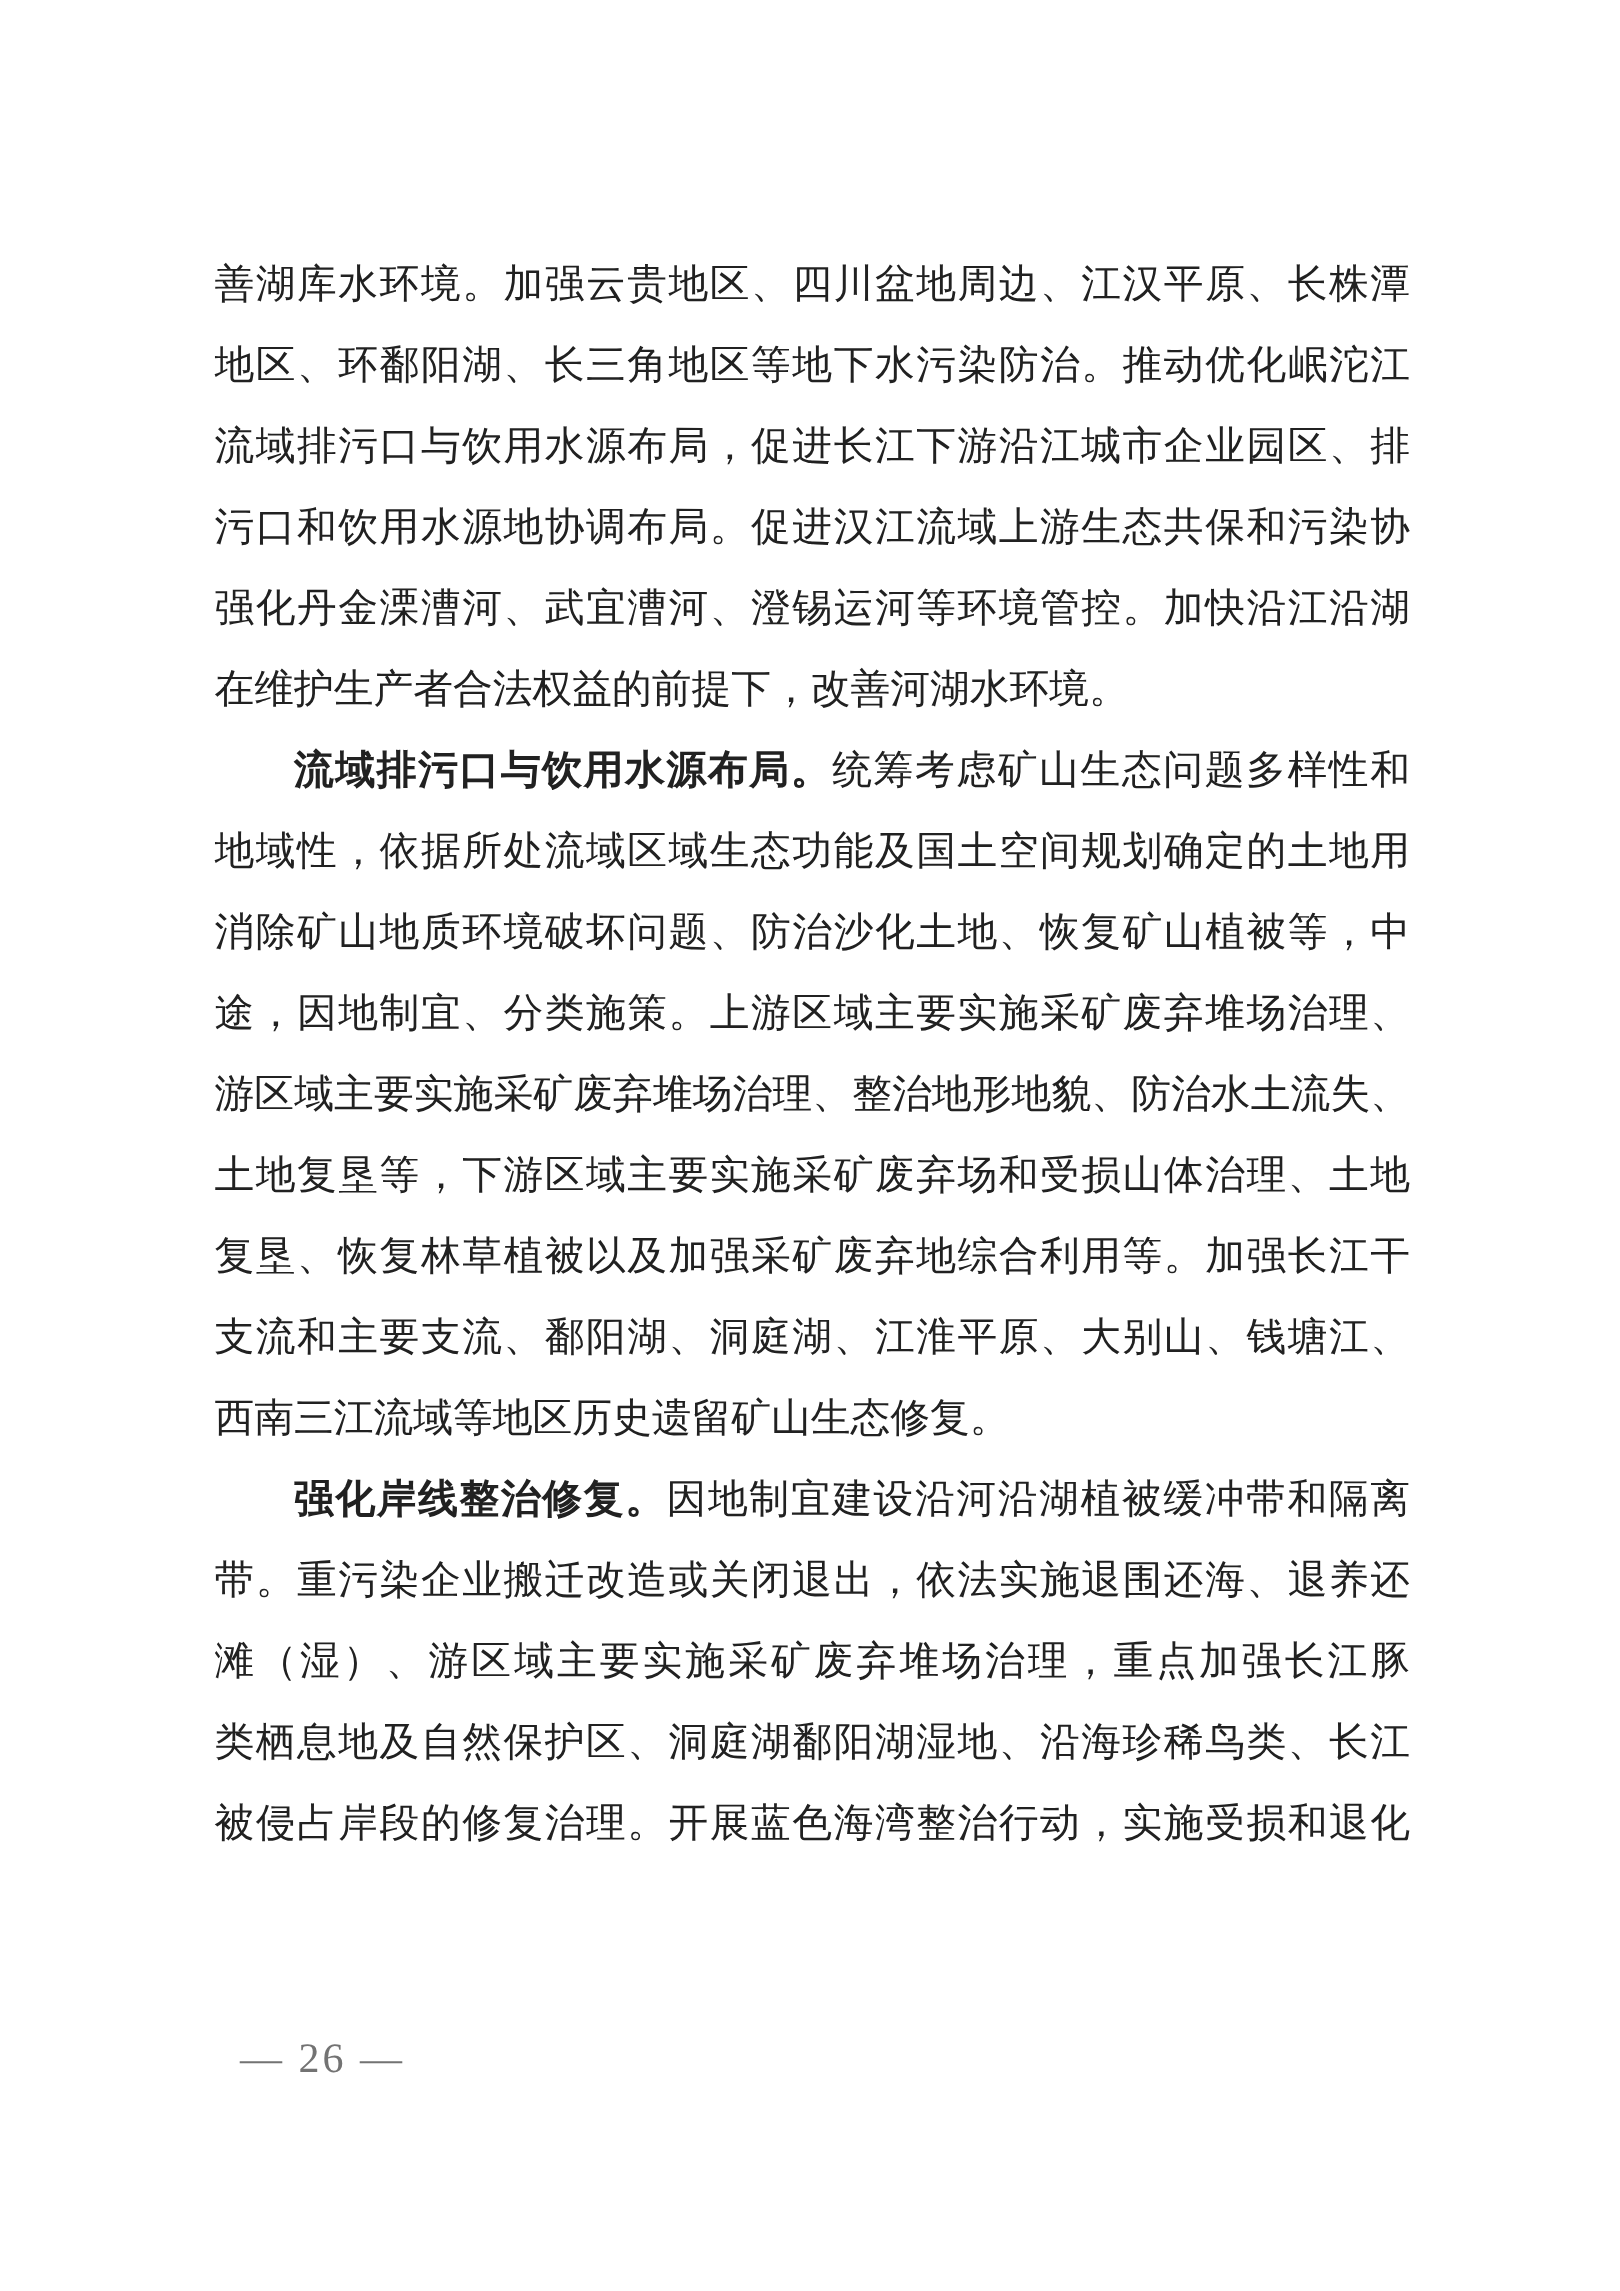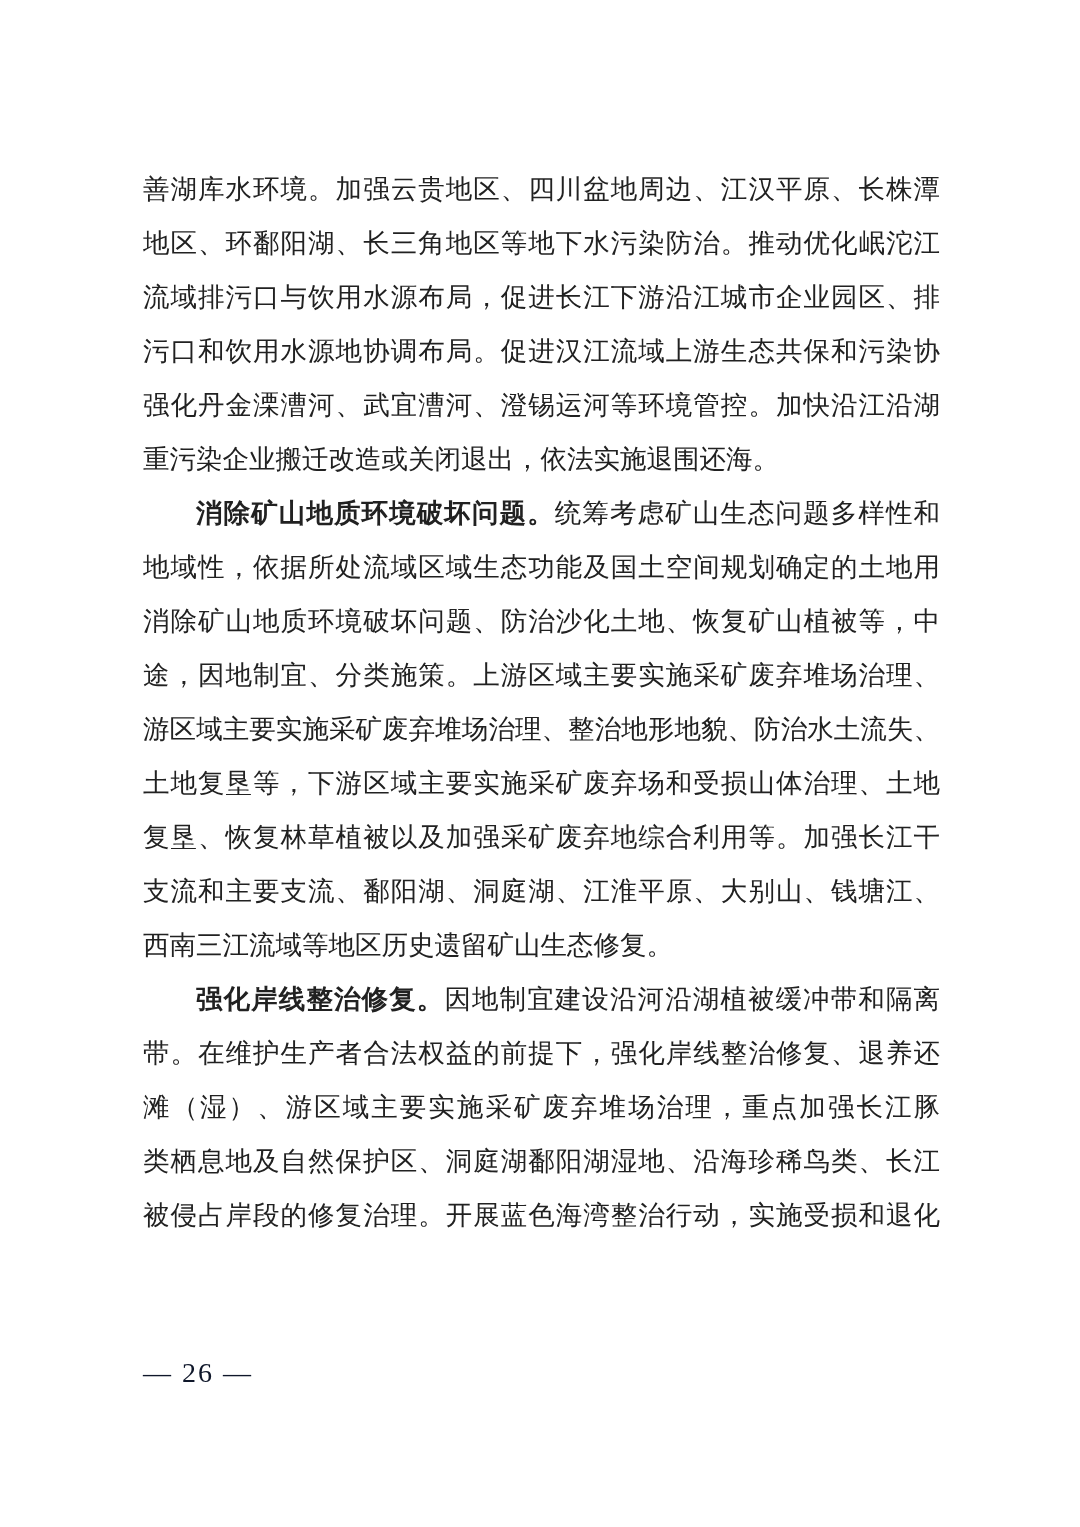--- a/index.html
+++ b/index.html
@@ -44,55 +44,55 @@
     text-indent: 53px;
   }
   .seg {
     font-weight: 400;
   }
   .seg.bold {
     font-weight: 700;
   }
   .page-number {
     position: absolute;
-    left: 143px;
+    left: 160px;
     top: 1356px;
     font-size: 28px;
     line-height: 34px;
-    color: #0f172a;
+    color: #737373;
     letter-spacing: 2px;
     white-space: pre;
   }
 </style>
 </head>
 <body>
 
 <div class="page">
   <div class="doc-body">
       <div class="paragraph">
         <div class="line just"><span class="seg">善湖库水环境。加强云贵地区、四川盆地周边、江汉平原、长株潭</span></div>
         <div class="line just"><span class="seg">地区、环鄱阳湖、长三角地区等地下水污染防治。推动优化岷沱江</span></div>
         <div class="line just"><span class="seg">流域排污口与饮用水源布局，促进长江下游沿江城市企业园区、排</span></div>
         <div class="line just"><span class="seg">污口和饮用水源地协调布局。促进汉江流域上游生态共保和污染协</span></div>
         <div class="line just"><span class="seg">强化丹金溧漕河、武宜漕河、澄锡运河等环境管控。加快沿江沿湖</span></div>
-        <div class="line"><span class="seg">重污染企业搬迁改造或关闭退出，依法实施退围还海。</span></div>
+        <div class="line"><span class="seg">在维护生产者合法权益的前提下，改善河湖水环境。</span></div>
       </div>
       <div class="paragraph">
-        <div class="line just indent"><span class="seg bold">消除矿山地质环境破坏问题。</span><span class="seg">统筹考虑矿山生态问题多样性和</span></div>
+        <div class="line just indent"><span class="seg bold">流域排污口与饮用水源布局。</span><span class="seg">统筹考虑矿山生态问题多样性和</span></div>
         <div class="line just"><span class="seg">地域性，依据所处流域区域生态功能及国土空间规划确定的土地用</span></div>
         <div class="line just"><span class="seg">消除矿山地质环境破坏问题、防治沙化土地、恢复矿山植被等，中</span></div>
         <div class="line just"><span class="seg">途，因地制宜、分类施策。上游区域主要实施采矿废弃堆场治理、</span></div>
         <div class="line just"><span class="seg">游区域主要实施采矿废弃堆场治理、整治地形地貌、防治水土流失、</span></div>
         <div class="line just"><span class="seg">土地复垦等，下游区域主要实施采矿废弃场和受损山体治理、土地</span></div>
         <div class="line just"><span class="seg">复垦、恢复林草植被以及加强采矿废弃地综合利用等。加强长江干</span></div>
         <div class="line just"><span class="seg">支流和主要支流、鄱阳湖、洞庭湖、江淮平原、大别山、钱塘江、</span></div>
         <div class="line"><span class="seg">西南三江流域等地区历史遗留矿山生态修复。</span></div>
       </div>
       <div class="paragraph">
         <div class="line just indent"><span class="seg bold">强化岸线整治修复。</span><span class="seg">因地制宜建设沿河沿湖植被缓冲带和隔离</span></div>
-        <div class="line just"><span class="seg">带。在维护生产者合法权益的前提下，强化岸线整治修复、退养还</span></div>
+        <div class="line just"><span class="seg">带。重污染企业搬迁改造或关闭退出，依法实施退围还海、退养还</span></div>
         <div class="line just"><span class="seg">滩（湿）、游区域主要实施采矿废弃堆场治理，重点加强长江豚</span></div>
         <div class="line just"><span class="seg">类栖息地及自然保护区、洞庭湖鄱阳湖湿地、沿海珍稀鸟类、长江</span></div>
         <div class="line just"><span class="seg">被侵占岸段的修复治理。开展蓝色海湾整治行动，实施受损和退化</span></div>
       </div>
     </div>
   <div class="page-number">— 26 —</div>
 </div>
 
 </body></html>

